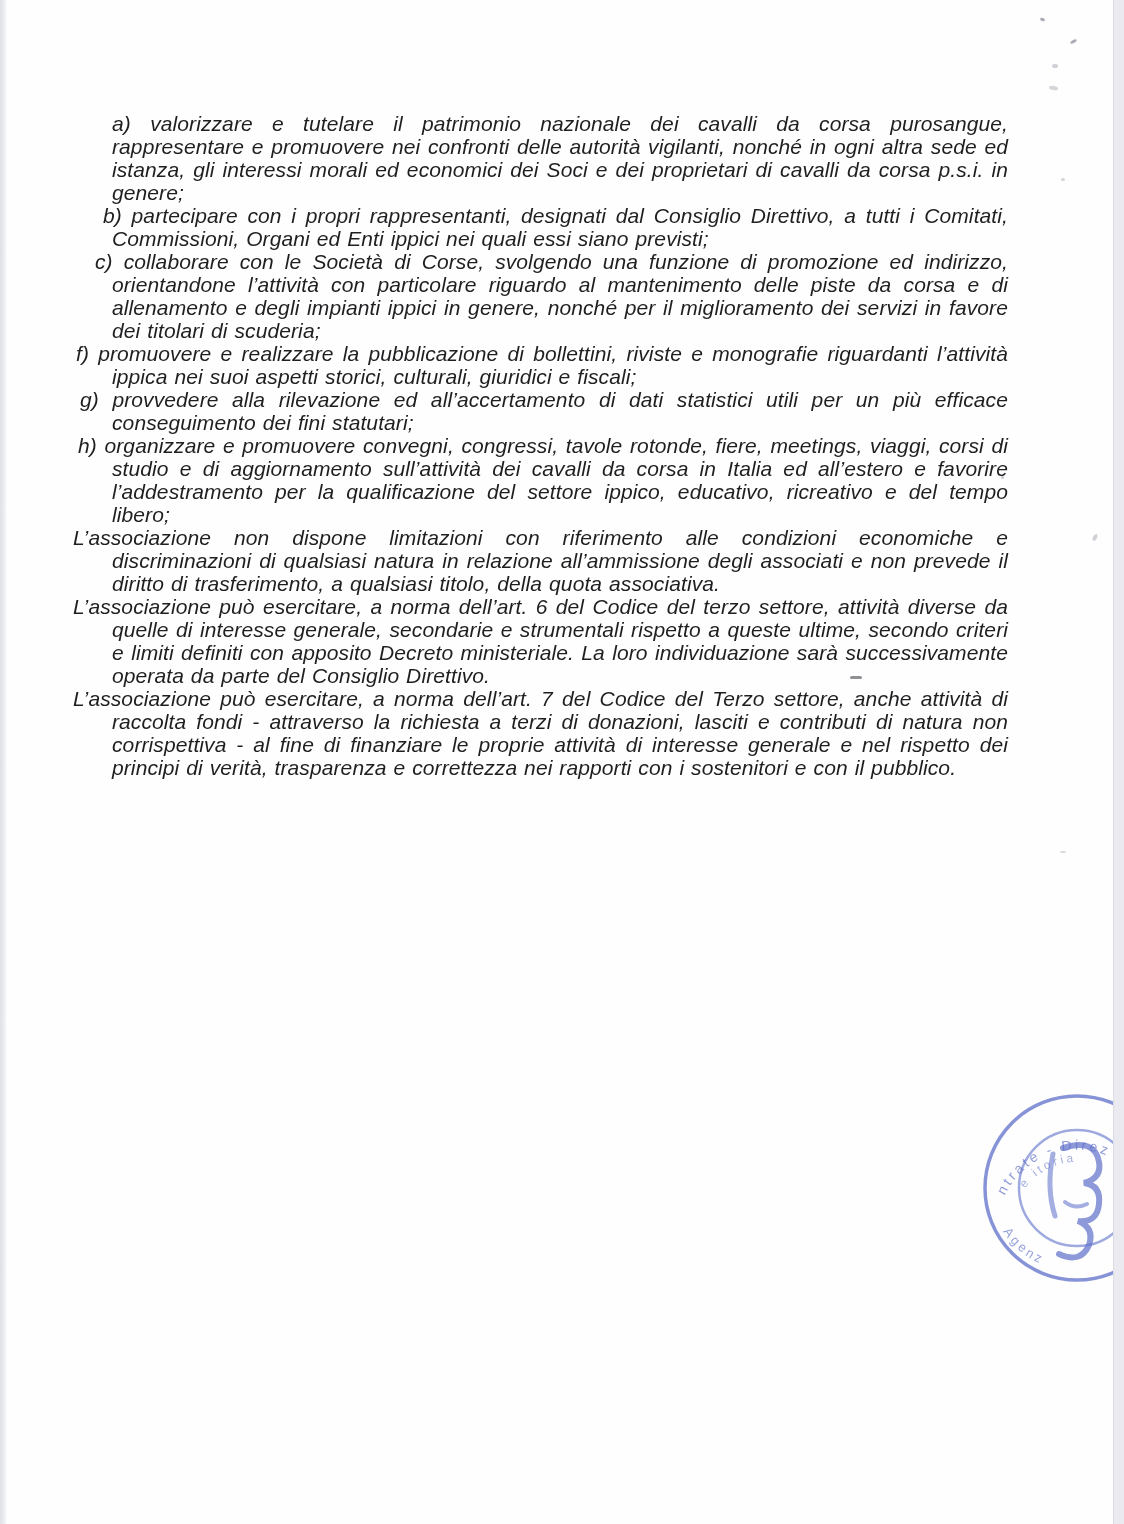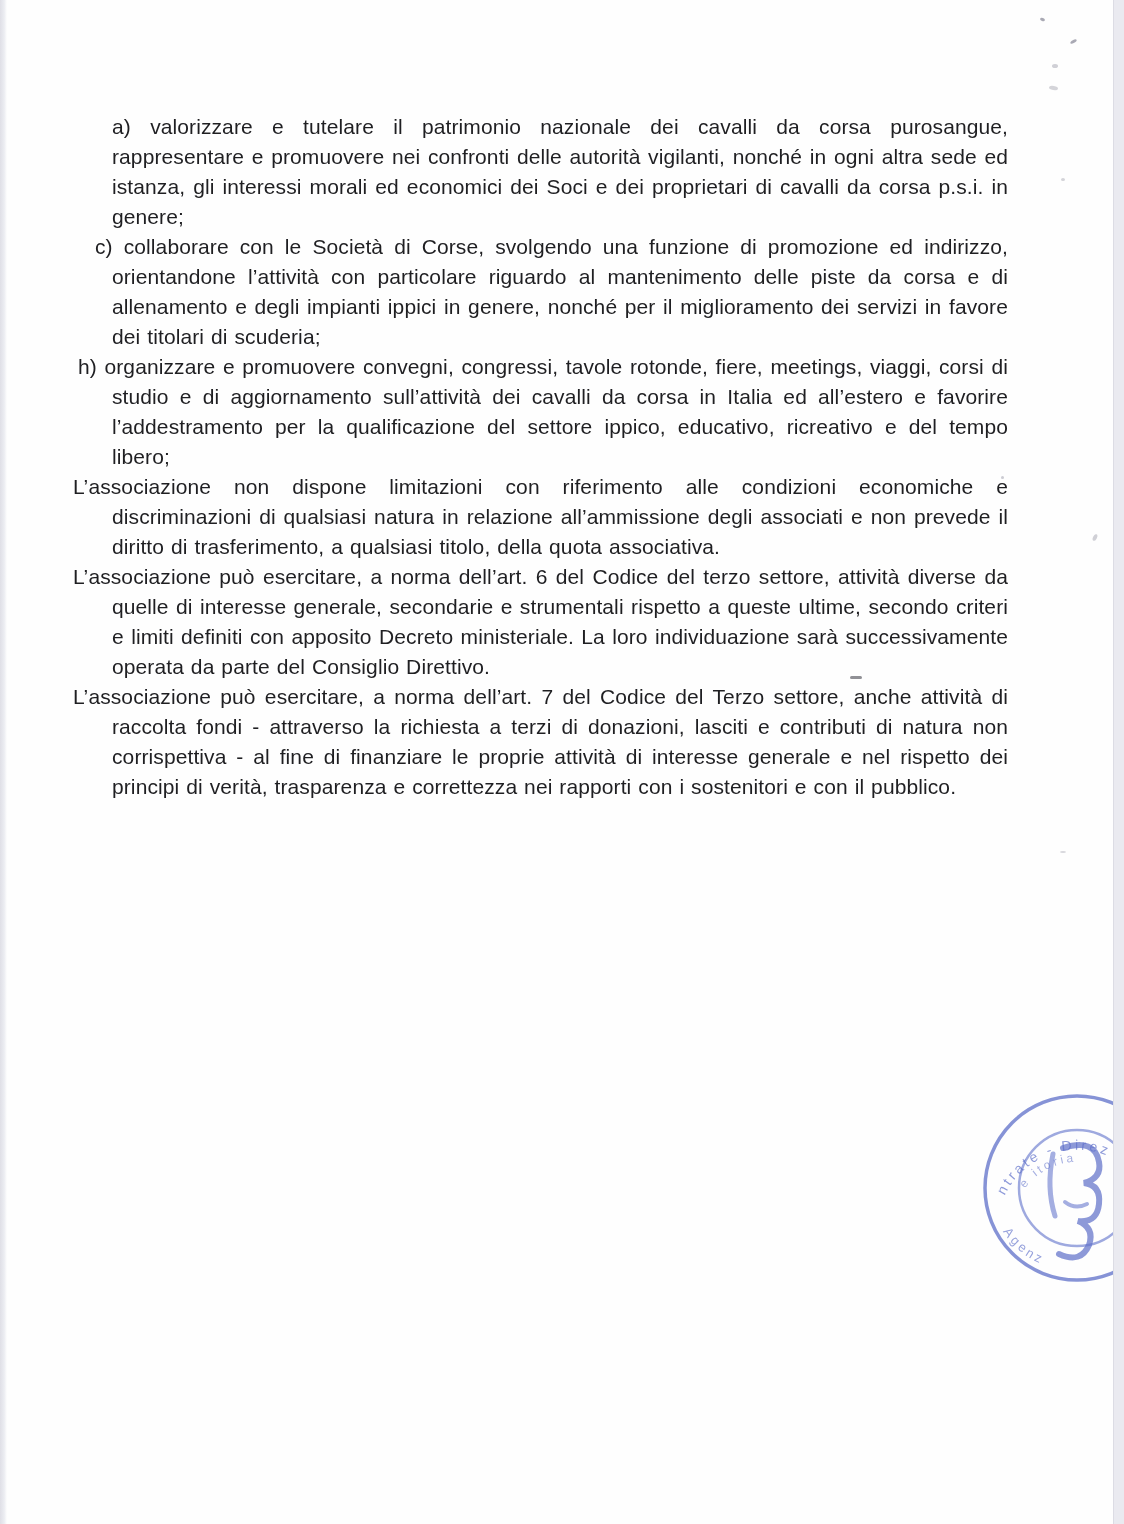--- a/index.html
+++ b/index.html
@@ -21,25 +21,26 @@
     background:#eaeaf0;border-left:1px solid #dcdce4;
     z-index:6;
   }
   
   .content{
     position:absolute;left:112px;right:116px;top:112px;
     z-index:3;
   }
   .content p{
     margin:0;
-    font-size:21px;line-height:30px;
+    font-size:21px;line-height:23px;
     color:#1f1f22;
     text-align:justify;
     letter-spacing:0.1px;
     word-spacing:1px;
+    font-style:italic;
   }
   .p-a{text-indent:0;     margin-bottom:33px;}
   .p-b{text-indent:-9px;  margin-bottom:33px;}
   .p-c{text-indent:-17px; margin-bottom:27px;}
   .p-d{text-indent:-24px; margin-bottom:24px;}
   .p-e{text-indent:-34px; margin-bottom:25px;}
   .p-f{text-indent:-36px; margin-bottom:31px;}
   .p-g{text-indent:-32px; margin-bottom:35px;}
   .p-h{text-indent:-34px; margin-bottom:25px;}
   .p-i{text-indent:-32px; margin-bottom:23px;}
@@ -89,26 +90,29 @@
       <text opacity="0.7"><textPath href="#arcTop" startOffset="8%">ntrate - Direz</textPath></text>
       <text opacity="0.55" font-size="12"><textPath href="#arcMid" startOffset="14%">e itoria</textPath></text>
       <text opacity="0.65" font-size="13"><textPath href="#arcBot" startOffset="12%">Agenz</textPath></text>
     </g>
   </svg>
 
   <div class="content">
 
     <p class="p-a"><span>a)</span> <span>valorizzare e tutelare il patrimonio nazionale dei cavalli da corsa purosangue, rappresentare e promuovere nei confronti delle autorità vigilanti, nonché in ogni altra sede ed istanza, gli interessi morali ed economici dei Soci e dei proprietari di cavalli da corsa p.s.i. in genere;</span></p>
 
+    <p class="p-b"><span>b)</span> <span>partecipare con i propri rappresentanti, designati dal Consiglio Direttivo, a tutti i Comitati, Commissioni, Organi ed Enti ippici nei quali essi siano previsti;</span></p>
 
     <p class="p-c"><span>c)</span> <span>collaborare con le Società di Corse, svolgendo una funzione di promozione ed indirizzo, orientandone l’attività con particolare riguardo  al mantenimento delle piste da corsa e di allenamento e degli impianti ippici in genere, nonché per il miglioramento dei servizi in favore dei titolari di scuderia;</span></p>
 
 
 
+    <p class="p-f"><span>f)</span> <span>promuovere e realizzare la pubblicazione di bollettini, riviste e monografie riguardanti l’attività ippica nei suoi aspetti storici, culturali, giuridici e fiscali;</span></p>
 
+    <p class="p-g"><span>g)</span> <span>provvedere alla rilevazione ed all’accertamento di dati statistici utili per un più efficace conseguimento dei fini statutari;</span></p>
 
     <p class="p-h"><span>h)</span> <span>organizzare e promuovere convegni, congressi, tavole rotonde, fiere, meetings, viaggi, corsi di studio e di aggiornamento sull’attività dei cavalli da corsa in Italia ed all’estero e favorire l’addestramento per la qualificazione del settore ippico, educativo, ricreativo e del tempo libero;</span></p>
 
 
 
     <p class="p-par1">L’associazione non dispone limitazioni con riferimento alle condizioni economiche e discriminazioni di qualsiasi natura in relazione all’ammissione degli associati e non prevede il diritto di trasferimento, a qualsiasi titolo, della quota associativa.</p>
 
     <p class="p-par2">L’associazione può esercitare, a norma dell’art. 6 del Codice del terzo settore, attività diverse da quelle di interesse generale, secondarie e strumentali rispetto a queste ultime, secondo criteri e limiti definiti con apposito Decreto ministeriale. La loro individuazione sarà successivamente operata da parte del Consiglio Direttivo.</p>
 
     <p class="p-par3">L’associazione può esercitare, a norma dell’art. 7 del Codice del Terzo settore, anche attività di raccolta fondi - attraverso la richiesta a terzi di donazioni, lasciti e contributi di natura non corrispettiva - al fine di finanziare le proprie attività di interesse generale e nel rispetto dei principi di verità, trasparenza e correttezza nei rapporti con i sostenitori e con il pubblico.</p>

